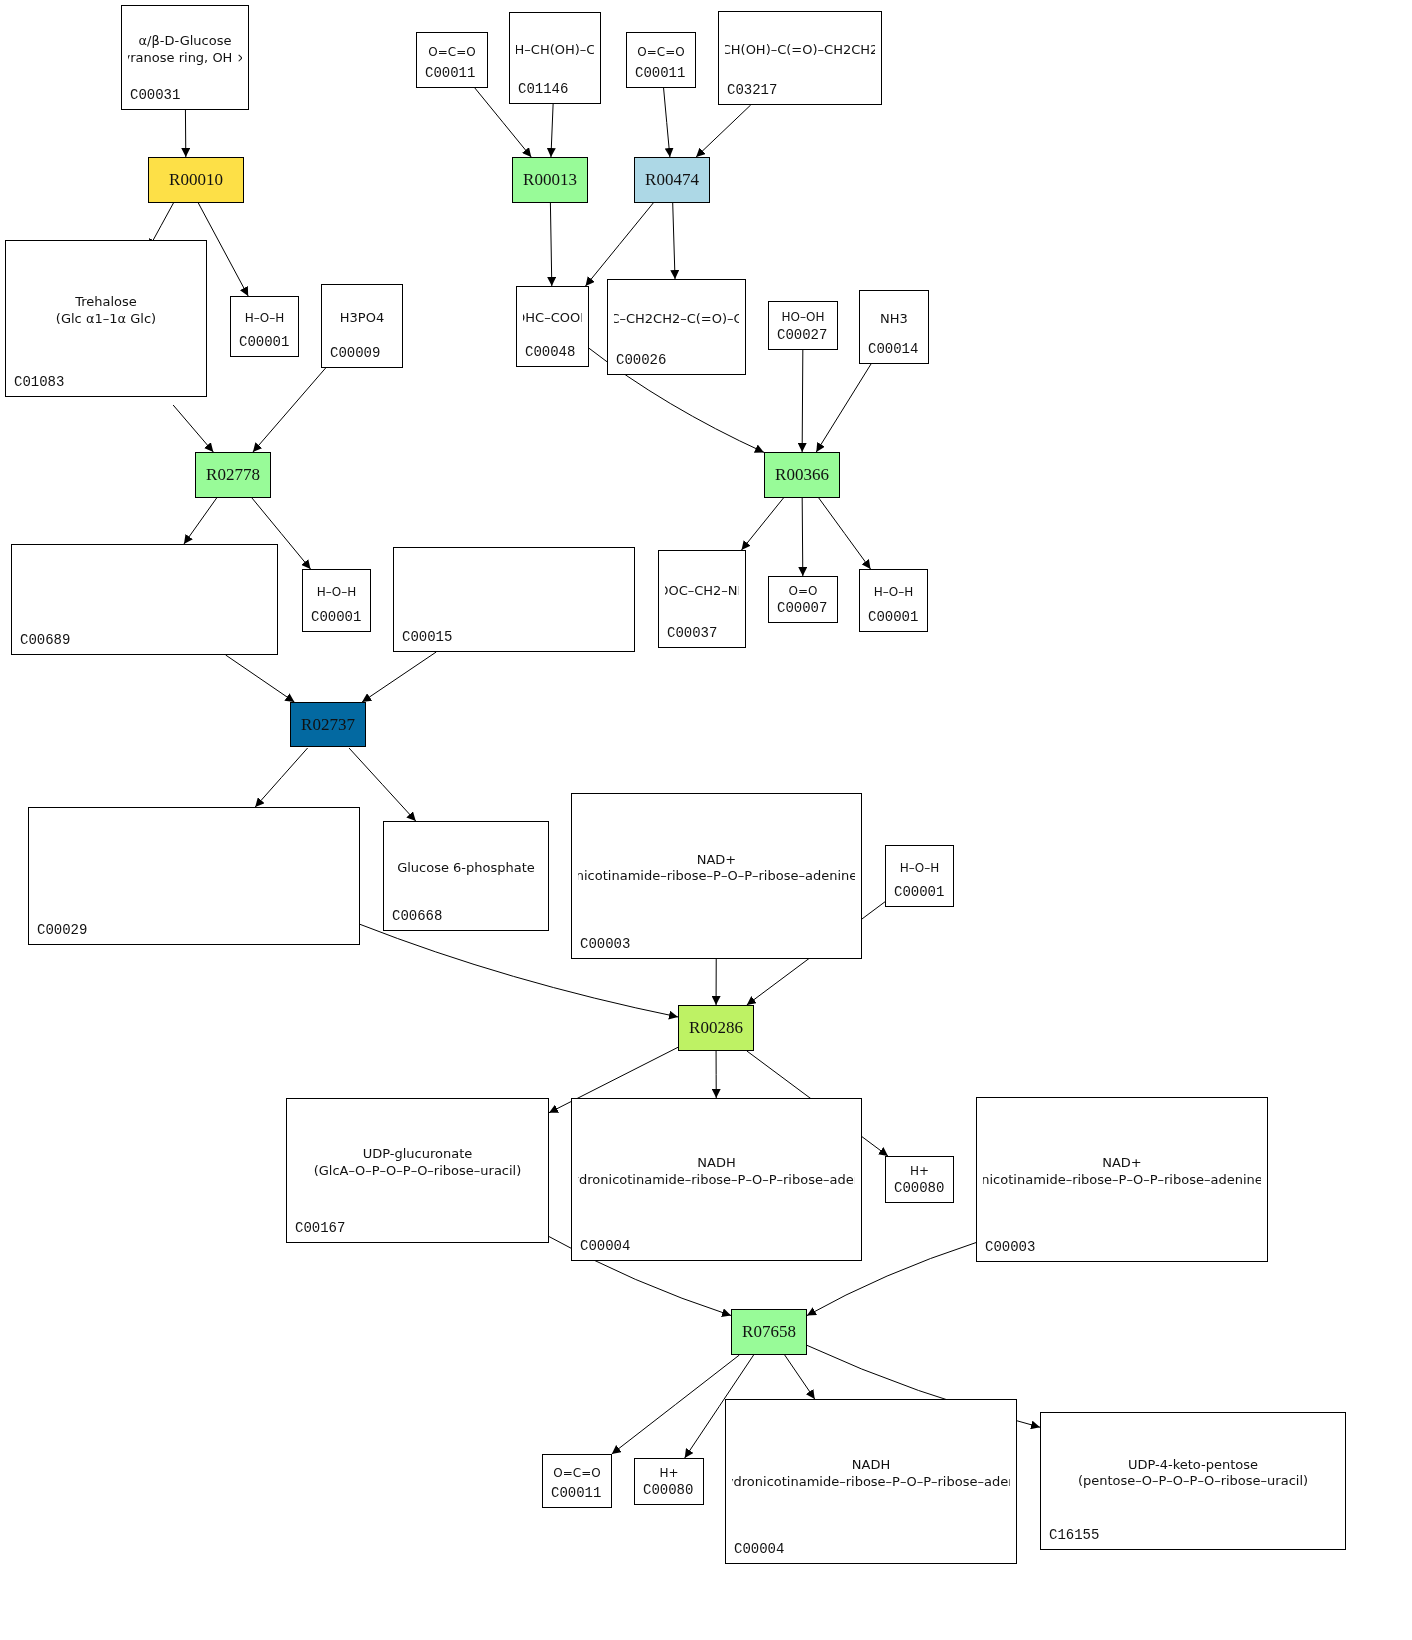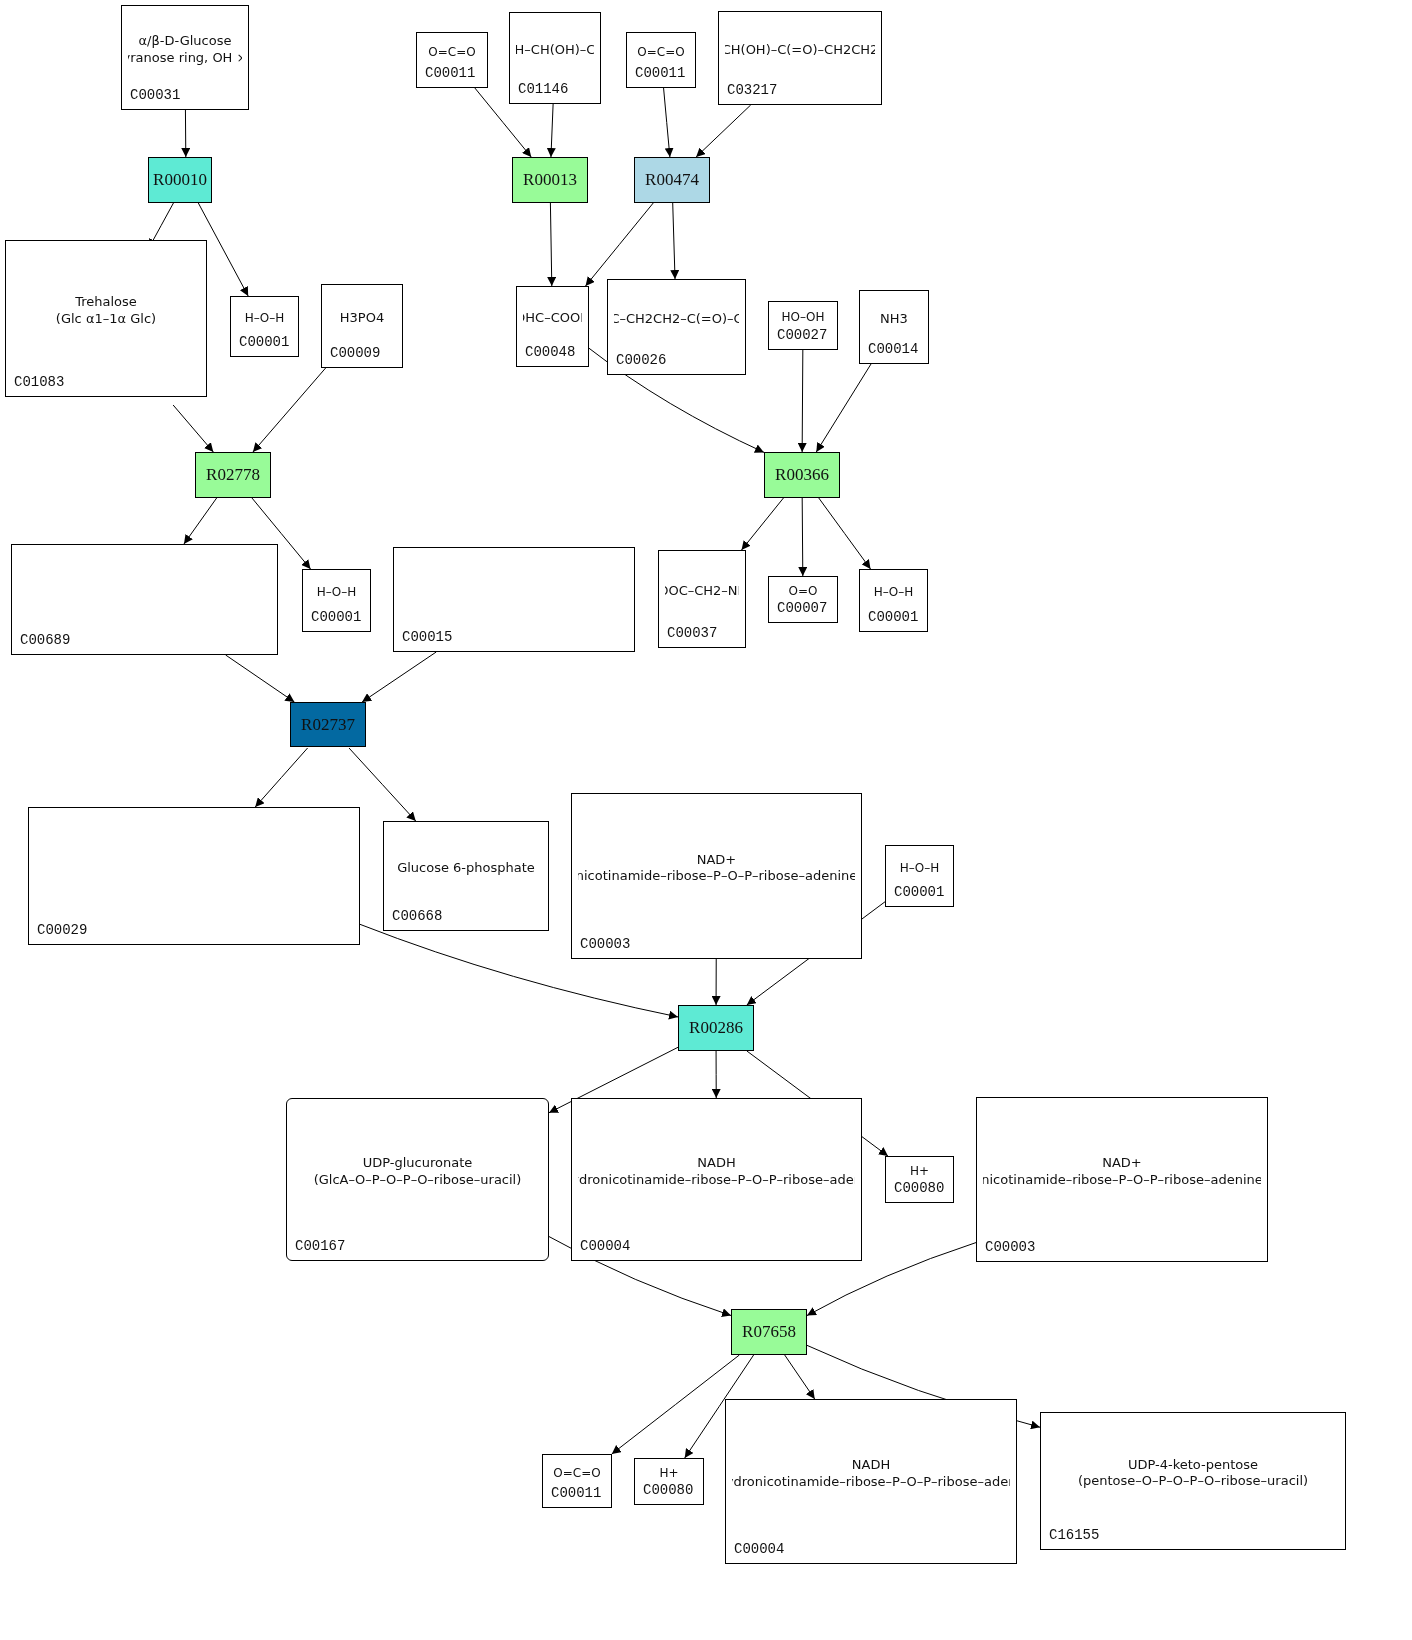--- a/index.html
+++ b/index.html
@@ -52,39 +52,39 @@
     <path d="M746.8943894389439,1051 Q817.4141914191418,1103.5 887.9339933993399,1156" fill="none" stroke="#000000" stroke-width="1" marker-end="url(#arrow)"></path>
     <path d="M549,1236.551920341394 Q630.5246088193456,1282.5847169274537 731,1315.5135135135135" fill="none" stroke="#000000" stroke-width="1" marker-end="url(#arrow)"></path>
     <path d="M976,1242.5736543909347 Q882.7388101983003,1272.9946118980167 807,1315.583569405099" fill="none" stroke="#000000" stroke-width="1" marker-end="url(#arrow)"></path>
     <path d="M739.3624161073825,1355 Q675.5771812080536,1404.5 611.7919463087248,1454" fill="none" stroke="#000000" stroke-width="1" marker-end="url(#arrow)"></path>
     <path d="M753.6153846153846,1355 Q719.1672240802675,1406.5 684.7190635451504,1458" fill="none" stroke="#000000" stroke-width="1" marker-end="url(#arrow)"></path>
     <path d="M784.6923076923077,1355 Q799.7023411371238,1377 814.7123745819398,1399" fill="none" stroke="#000000" stroke-width="1" marker-end="url(#arrow)"></path>
     <path d="M807,1345.3537735849056 Q913.6744339622642,1394.6816320754715 1040,1427.2334905660377" fill="none" stroke="#000000" stroke-width="1" marker-end="url(#arrow)"></path>
   </svg>
 
 <div id="graph">
-    <div class="node reaction" style="left: 148px; top: 157px; width: 64px; height: 46px; background: #5eead4;">
+    <div class="node reaction" style="left: 148px; top: 157px; width: 96px; height: 46px; background: #fde047;">
       <span>R00010</span>
     </div>
     <div class="node reaction" style="left: 512px; top: 157px; width: 76px; height: 46px; background: rgb(152, 251, 152);">
       <span>R00013</span>
     </div>
     <div class="node reaction" style="left: 634px; top: 157px; width: 76px; height: 46px; background: rgb(173, 216, 230);">
       <span>R00474</span>
     </div>
     <div class="node reaction" style="left: 195px; top: 452px; width: 76px; height: 46px; background: rgb(152, 251, 152);">
       <span>R02778</span>
     </div>
     <div class="node reaction" style="left: 764px; top: 452px; width: 76px; height: 46px; background: rgb(152, 251, 152);">
       <span>R00366</span>
     </div>
     <div class="node reaction" style="left: 290px; top: 702px; width: 76px; height: 45px; background: #0369a1;">
       <span>R02737</span>
     </div>
-    <div class="node reaction" style="left: 678px; top: 1005px; width: 76px; height: 46px; background: #5eead4;">
+    <div class="node reaction" style="left: 678px; top: 1005px; width: 76px; height: 46px; background: #bef264;">
       <span>R00286</span>
     </div>
     <div class="node reaction" style="left: 731px; top: 1309px; width: 76px; height: 46px; background: rgb(152, 251, 152);">
       <span>R07658</span>
     </div>
     <div class="node compound" style="left: 121px; top: 5px; width: 128px; height: 105px;">
       <div class="struct">α/β-D-Glucose
 (pyranose ring, OH ×5)</div>
       <div class="cid">C00031</div>
     </div>
@@ -164,21 +164,21 @@
     </div>
     <div class="node compound" style="left: 571px; top: 793px; width: 291px; height: 166px;">
       <div class="struct">NAD+
 (nicotinamide–ribose–P–O–P–ribose–adenine)</div>
       <div class="cid">C00003</div>
     </div>
     <div class="node compound" style="left: 885px; top: 845px; width: 69px; height: 62px;">
       <div class="struct" style="font-size: 12px;">H–O–H</div>
       <div class="cid">C00001</div>
     </div>
-    <div class="node compound" style="left: 286px; top: 1098px; width: 263px; height: 163px; border-radius: 6px;">
+    <div class="node compound" style="left: 286px; top: 1098px; width: 263px; height: 145px;">
       <div class="struct">UDP-glucuronate
 (GlcA–O–P–O–P–O–ribose–uracil)</div>
       <div class="cid">C00167</div>
     </div>
     <div class="node compound" style="left: 571px; top: 1098px; width: 291px; height: 163px;">
       <div class="struct">NADH
 (dihydronicotinamide–ribose–P–O–P–ribose–adenine)</div>
       <div class="cid">C00004</div>
     </div>
     <div class="node compound" style="left: 885px; top: 1156px; width: 69px; height: 47px;">

